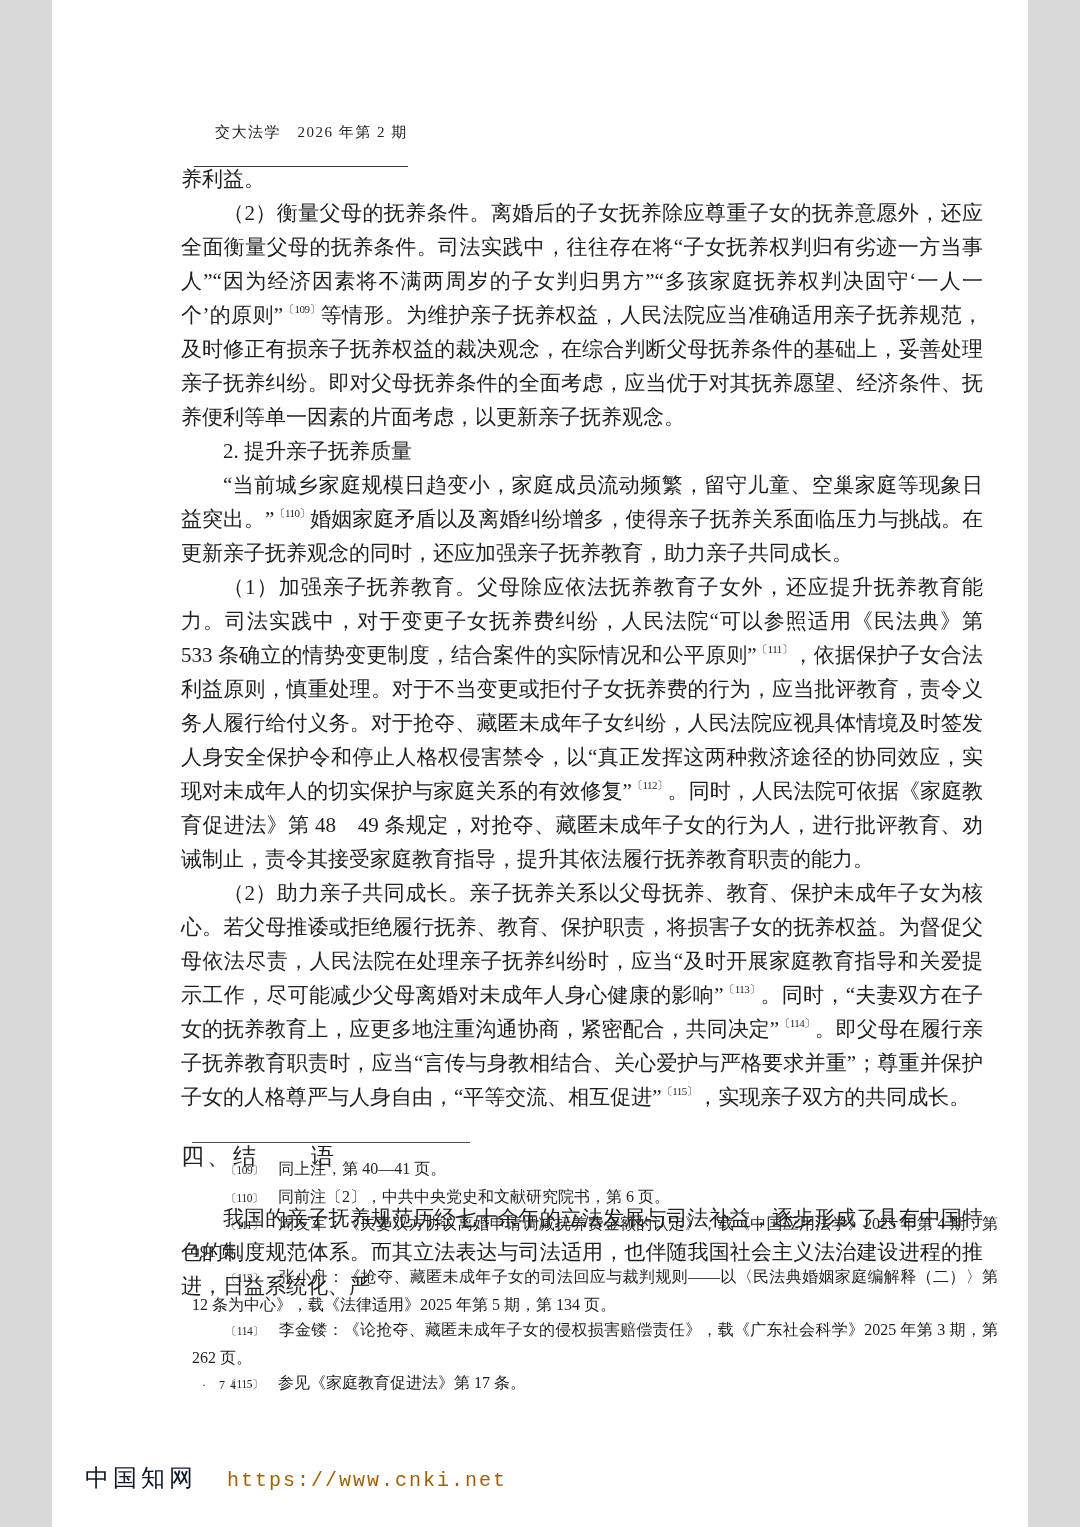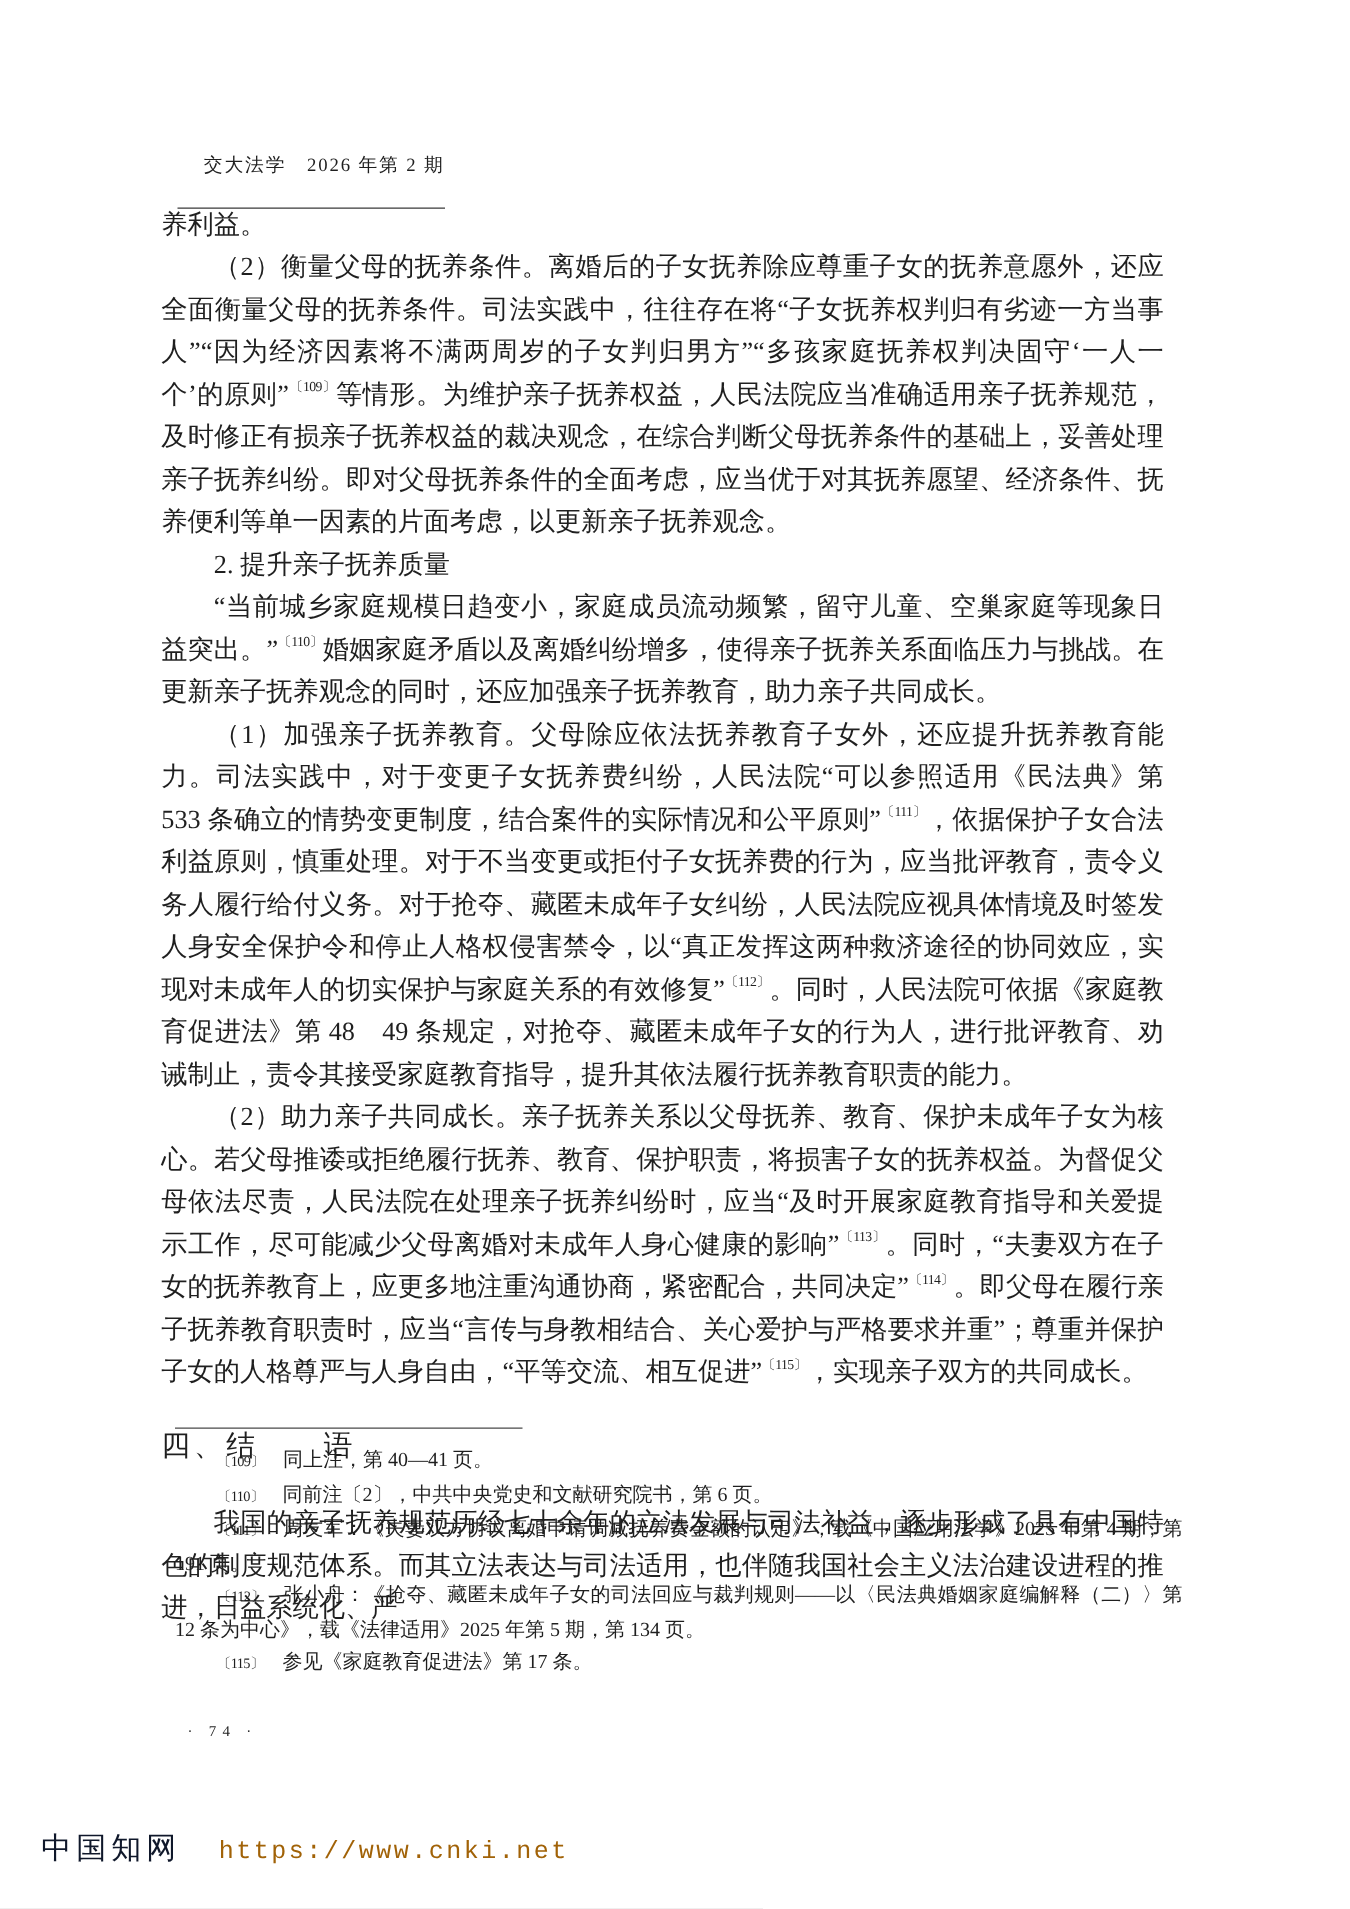--- a/index.html
+++ b/index.html
@@ -1,18 +1,18 @@
 <!DOCTYPE html>
 <html lang="zh"><head>
 <meta charset="utf-8">
 <style>
   html,body{margin:0;padding:0;background:#d9d9d9;}
   .page{
     position:relative;
-    width:1080px;height:1527px;
+    width:976px;height:1527px;
     margin:0 auto;
     background:#ffffff;
     font-family:"Liberation Serif","DejaVu Serif",serif;
     color:#1f1f1f;
     overflow:hidden;
   }
   
   .running-header{
     position:absolute;left:142px;top:106px;
     font-size:15px;letter-spacing:1.5px;
@@ -99,20 +99,21 @@
       <p class="para">我国的亲子抚养规范历经七十余年的立法发展与司法补益，逐步形成了具有中国特色的制度规范体系。而其立法表达与司法适用，也伴随我国社会主义法治建设进程的推进，日益系统化、严</p>
     </div>
 
   <div class="footnote-section">
     <div class="fn-divider"></div>
     <div id="footnote-list">
         <p class="footnote"><span class="fn-marker">〔109〕</span>同上注，第 40—41 页。</p>
         <p class="footnote"><span class="fn-marker">〔110〕</span>同前注〔2〕，中共中央党史和文献研究院书，第 6 页。</p>
         <p class="footnote"><span class="fn-marker">〔111〕</span>周友军：《夫妻双方协议离婚申请调减抚养费金额的认定》，载《中国应用法学》2025 年第 4 期，第 191 页。</p>
         <p class="footnote"><span class="fn-marker">〔112〕</span>张小舟：《抢夺、藏匿未成年子女的司法回应与裁判规则——以〈民法典婚姻家庭编解释（二）〉第 12 条为中心》，载《法律适用》2025 年第 5 期，第 134 页。</p>
+        <p class="footnote"><span class="fn-marker">〔114〕</span>李金镂：《论抢夺、藏匿未成年子女的侵权损害赔偿责任》，载《广东社会科学》2025 年第 3 期，第 262 页。</p>
         <p class="footnote"><span class="fn-marker">〔115〕</span>参见《家庭教育促进法》第 17 条。</p>
       </div>
   </div>
 
   <div class="page-num">· 74 ·</div>
 
   <div class="watermark">
     <span class="wm-name">中国知网</span>
     <span class="wm-url">https://www.cnki.net</span>
   </div>

